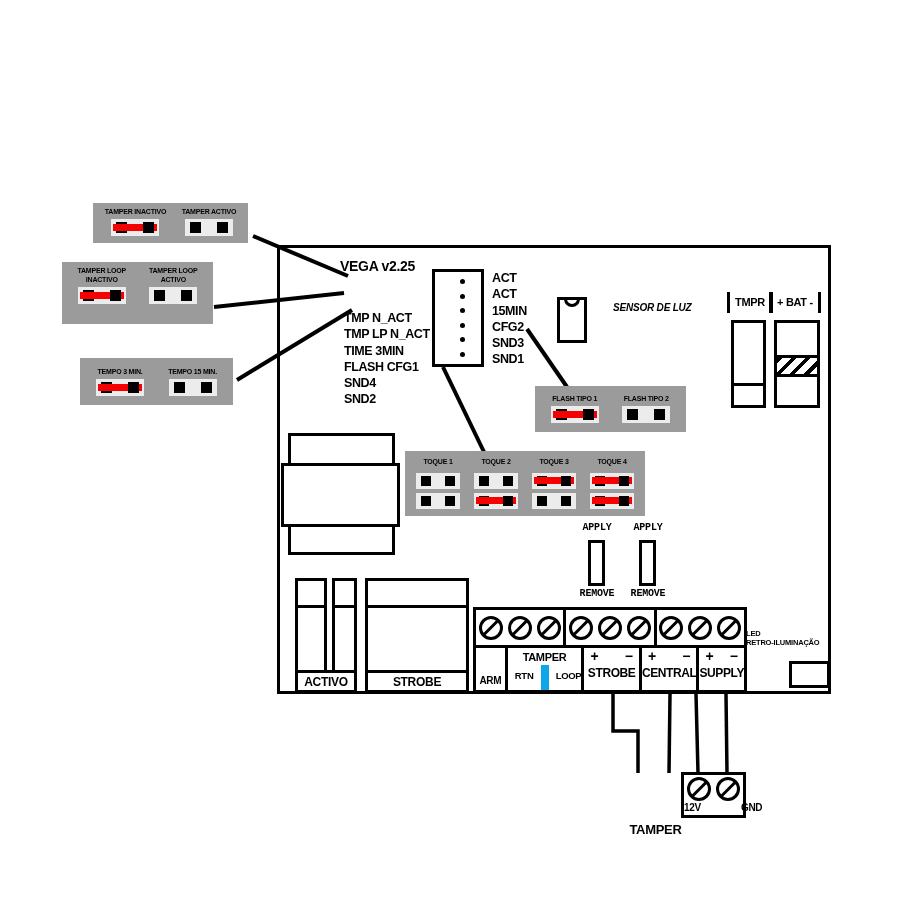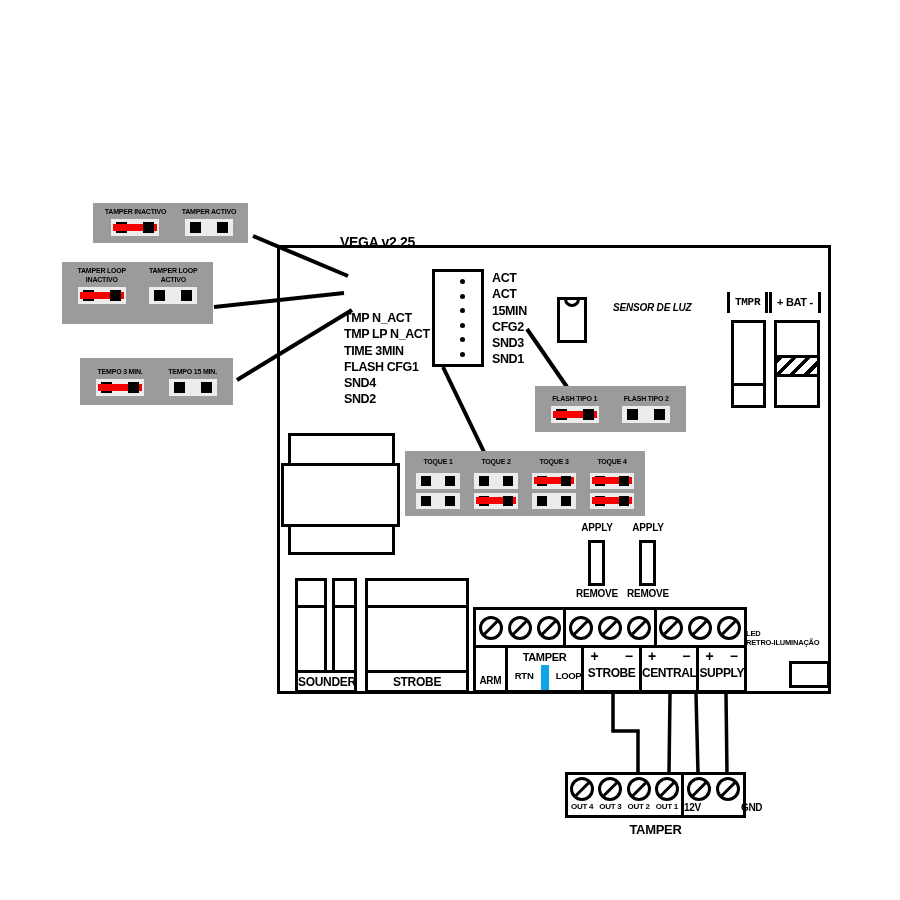--- a/index.html
+++ b/index.html
@@ -4,21 +4,21 @@
 <style>
   html,body{margin:0;padding:0;background:#fff;}
   .stage{position:relative;width:900px;height:900px;background:#fff;overflow:hidden;
          font-family:"Liberation Sans",sans-serif;font-weight:700;color:#000;}
   .abs{position:absolute;box-sizing:border-box;}
   svg.overlay{position:absolute;left:0;top:0;z-index:3;pointer-events:none;}
 
   
   .outline{border:3px solid #000;background:#fff;}
   .board{left:277px;top:245px;width:554px;height:449px;border:3px solid #000;background:#fff;z-index:1;}
-  .title{left:340px;top:234px;font-size:14px;letter-spacing:-0.3px;z-index:2;}
+  .title{left:340px;top:258px;font-size:14px;letter-spacing:-0.3px;z-index:2;}
 
   
   .gbox{background:#9b9b9b;z-index:4;display:flex;justify-content:space-around;align-items:flex-start;padding:4px 4px;}
   .gopt{display:flex;flex-direction:column;align-items:center;}
   .glabel{font-size:7px;letter-spacing:-0.2px;text-align:center;line-height:9px;margin-bottom:3px;}
   .jwin{position:relative;width:48px;height:17px;background:#ececec;display:block;}
   .jwin::before,.jwin::after{content:"";position:absolute;top:3px;width:11px;height:11px;background:#000;}
   .jwin::before{left:5px;}
   .jwin::after{right:5px;}
   .jwin .bar{display:none;}
@@ -48,21 +48,21 @@
   .batRect{left:774px;top:320px;width:46px;height:88px;z-index:2;}
   .hatch{position:absolute;left:0;right:0;top:32px;height:22px;border-top:3px solid #000;border-bottom:3px solid #000;
          background:repeating-linear-gradient(135deg,#000 0 4px,#fff 4px 10px);box-sizing:border-box;}
 
   
   .t1{left:288px;top:433px;width:107px;height:33px;z-index:2;}
   .t3{left:288px;top:524px;width:107px;height:31px;z-index:2;}
   .t2{left:281px;top:463px;width:119px;height:64px;z-index:2;}
 
   
-  .apl{font-size:10px;letter-spacing:-0.2px;z-index:2;width:52px;text-align:center;}
+  .apl{font-size:10px;letter-spacing:-0.2px;z-index:2;width:52px;text-align:center;font-family:Liberation Mono, monospace;}
   .ajmp{width:17px;height:46px;border:3px solid #000;background:#fff;z-index:2;}
 
   
   .vrect{border:3px solid #000;background:#fff;z-index:2;}
   .vdiv::after{content:"";position:absolute;left:0;right:0;top:24px;height:3px;background:#000;}
   .blabel{border:3px solid #000;background:#fff;z-index:2;text-align:center;font-size:12px;letter-spacing:-0.3px;
           height:23px;line-height:18px;}
 
   
   .striprow{left:473px;top:607px;width:274px;height:41px;border:3px solid #000;background:#fff;z-index:2;display:flex;}
@@ -219,21 +219,21 @@
     <div>ACT</div>
     <div>15MIN</div>
     <div>CFG2</div>
     <div>SND3</div>
     <div>SND1</div>
   </div>
 
   <div class="abs sensor"></div>
   <div class="abs slabel">SENSOR DE LUZ</div>
 
-  <div class="abs barlabel" style="left:727px;top:292px;font-family:Liberation Mono, monospace;">TMPR</div>
+  <div class="abs barlabel" style="left:727px;top:292px;">TMPR</div>
   <div class="abs barlabel" style="left:769px;top:292px;">+ BAT -</div>
   <div class="abs outline tmprRect"></div>
   <div class="abs outline batRect">
     <span class="hatch"></span>
   </div>
 
   <div class="abs outline t1"></div>
   <div class="abs outline t3"></div>
   <div class="abs outline t2"></div>
 
@@ -241,21 +241,21 @@
   <div class="abs ajmp" style="left:588px;top:540px;"></div>
   <div class="abs apl" style="left:571px;top:588px;">REMOVE</div>
 
   <div class="abs apl" style="left:622px;top:522px;">APPLY</div>
   <div class="abs ajmp" style="left:639px;top:540px;"></div>
   <div class="abs apl" style="left:622px;top:588px;">REMOVE</div>
 
   <div class="abs vrect vdiv" style="left:295px;top:578px;width:32px;height:95px;"></div>
   <div class="abs vrect vdiv" style="left:332px;top:578px;width:25px;height:95px;"></div>
   <div class="abs vrect vdiv" style="left:365px;top:578px;width:104px;height:95px;"></div>
-  <div class="abs blabel" style="left:295px;top:670px;width:62px;">SOUNDER</div>
+  <div class="abs blabel" style="left:295px;top:670px;width:62px;">ACTIVO</div>
   <div class="abs blabel" style="left:365px;top:670px;width:104px;">STROBE</div>
 
   <div class="abs striprow">
     <div class="sblock">
       <span class="screw"></span>
       <span class="screw"></span>
       <span class="screw"></span>
     </div>
     <div class="sblock">
       <span class="screw"></span>
@@ -300,34 +300,20 @@
       <div class="pmname">SUPPLY</div>
     </div>
   </div>
 
   <div class="abs ledtxt">
     <div>LED</div>
     <div>RETRO-ILUMINAÇÃO</div>
   </div>
   <div class="abs ledrect"></div>
 
-  <div class="abs cblock" style="left:565px;top:772px;width:119px;height:46px;">
-    <div class="cscrews">
-      <span class="screw"></span>
-      <span class="screw"></span>
-      <span class="screw"></span>
-      <span class="screw"></span>
-    </div>
-    <div class="cnames">
-      <span>OUT 4</span>
-      <span>OUT 3</span>
-      <span>OUT 2</span>
-      <span>OUT 1</span>
-    </div>
-  </div>
   <div class="abs cblock" style="left:681px;top:772px;width:65px;height:46px;">
     <div class="cscrews">
       <span class="screw"></span>
       <span class="screw"></span>
     </div>
     <div class="cnames big">
       <span>12V</span>
       <span>GND</span>
     </div>
   </div>

